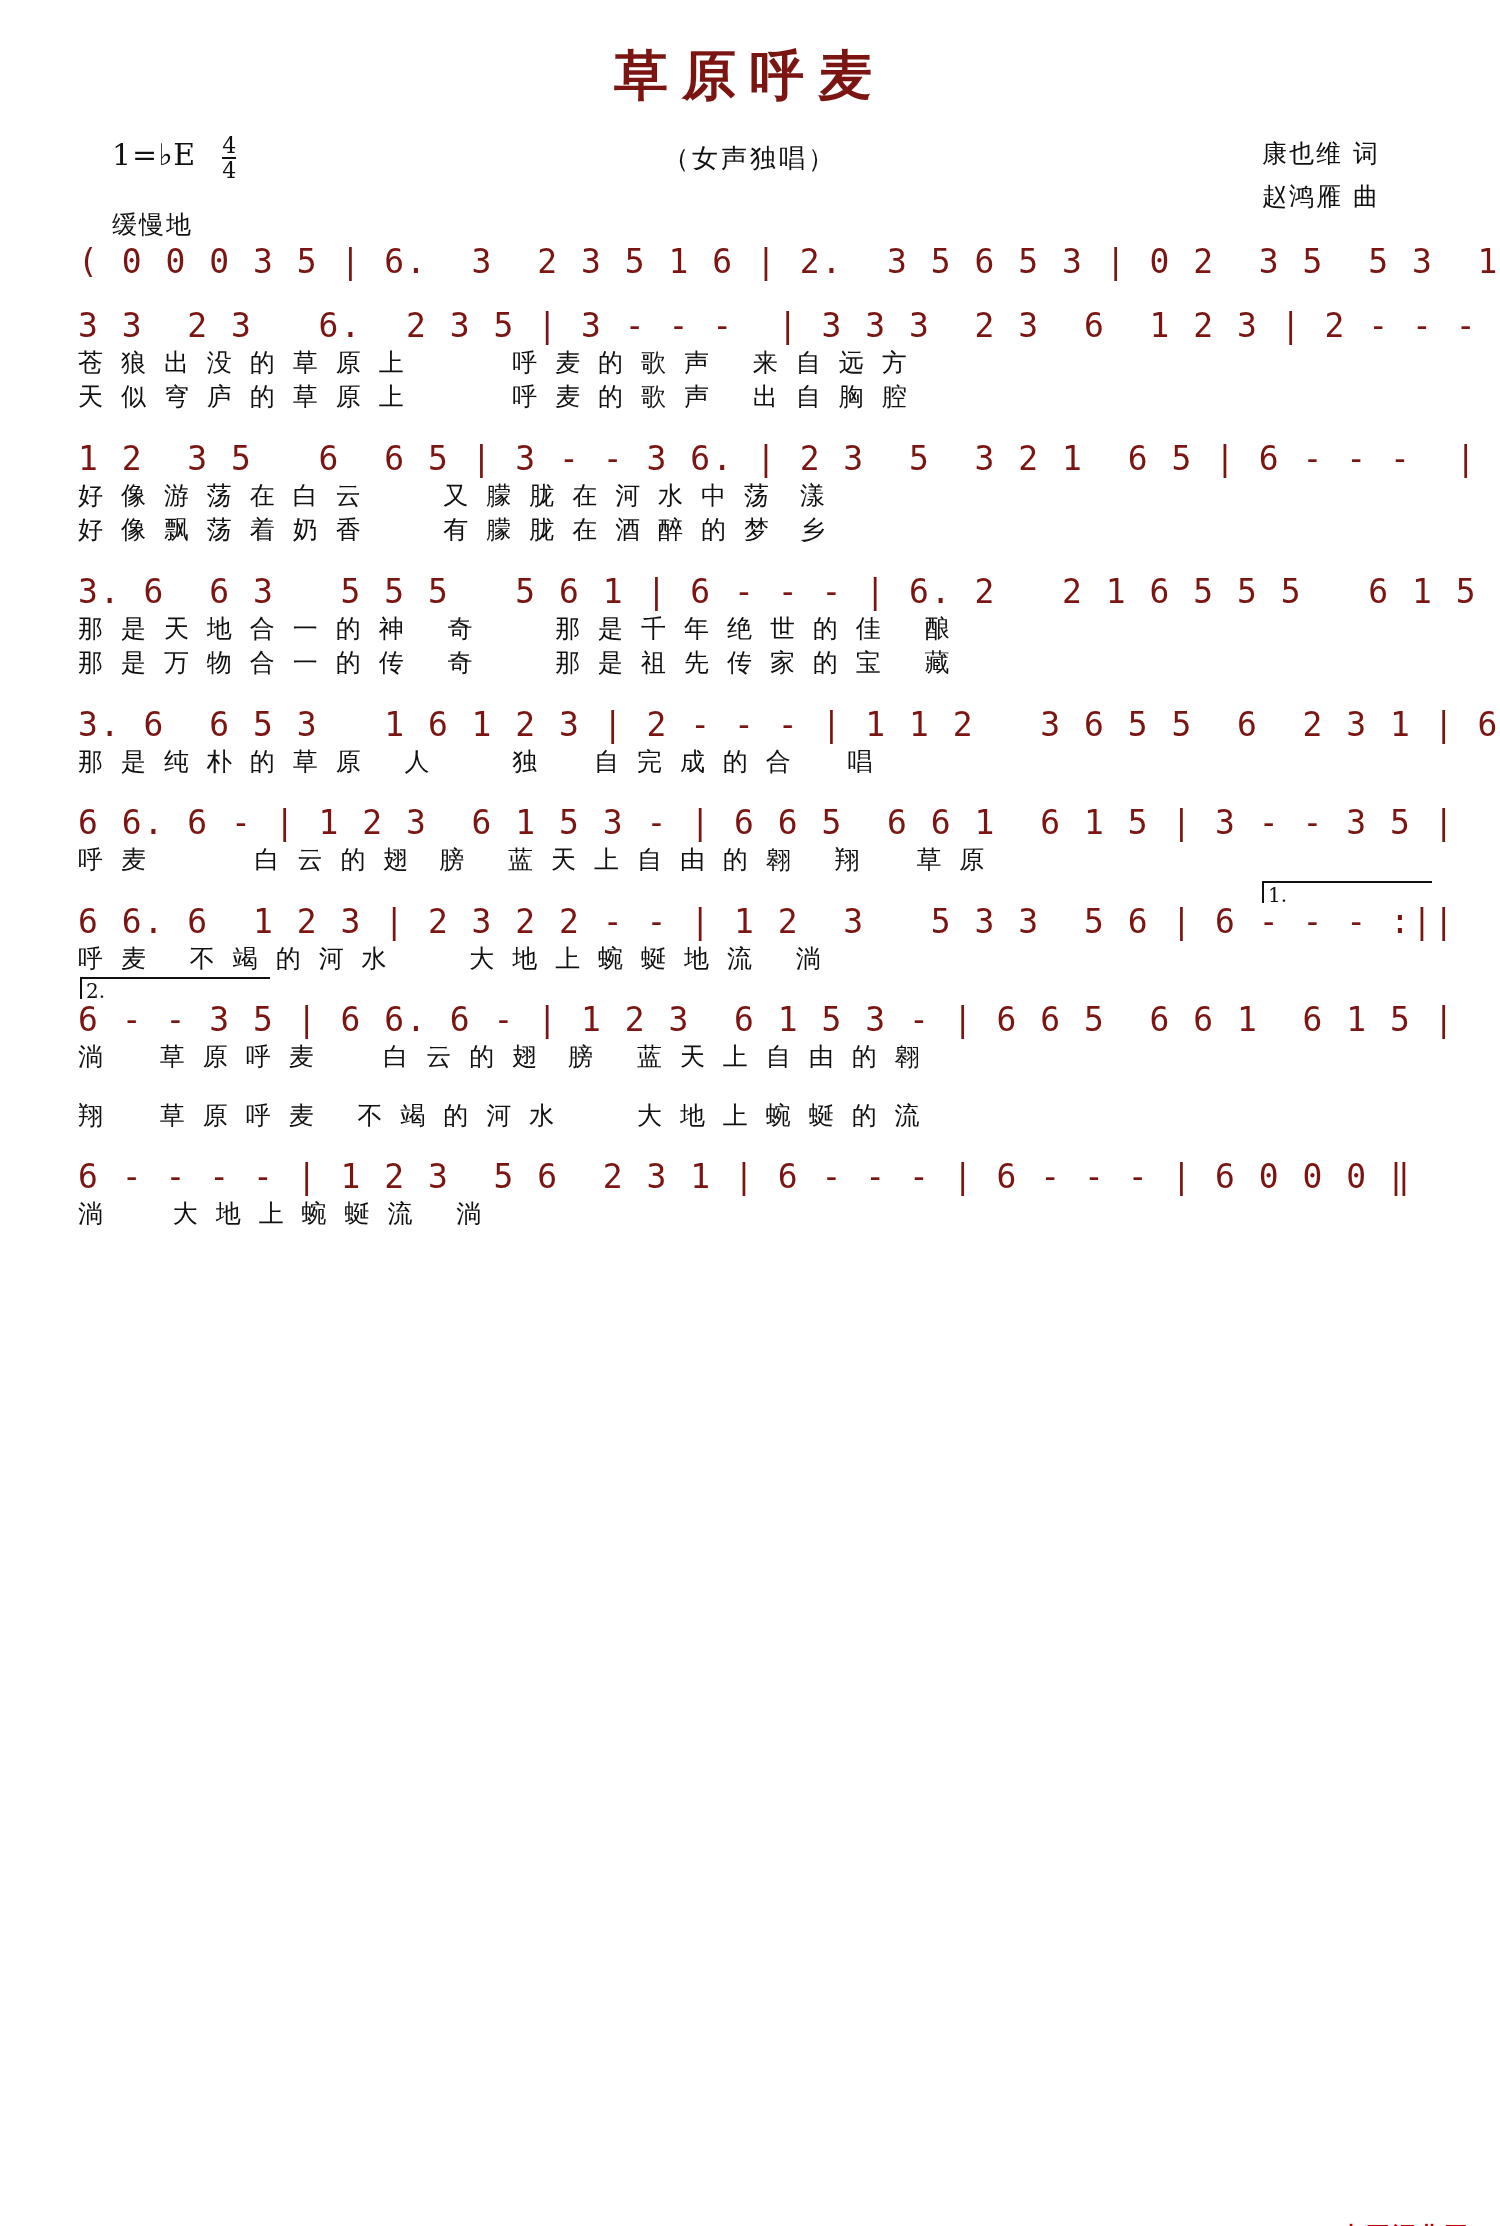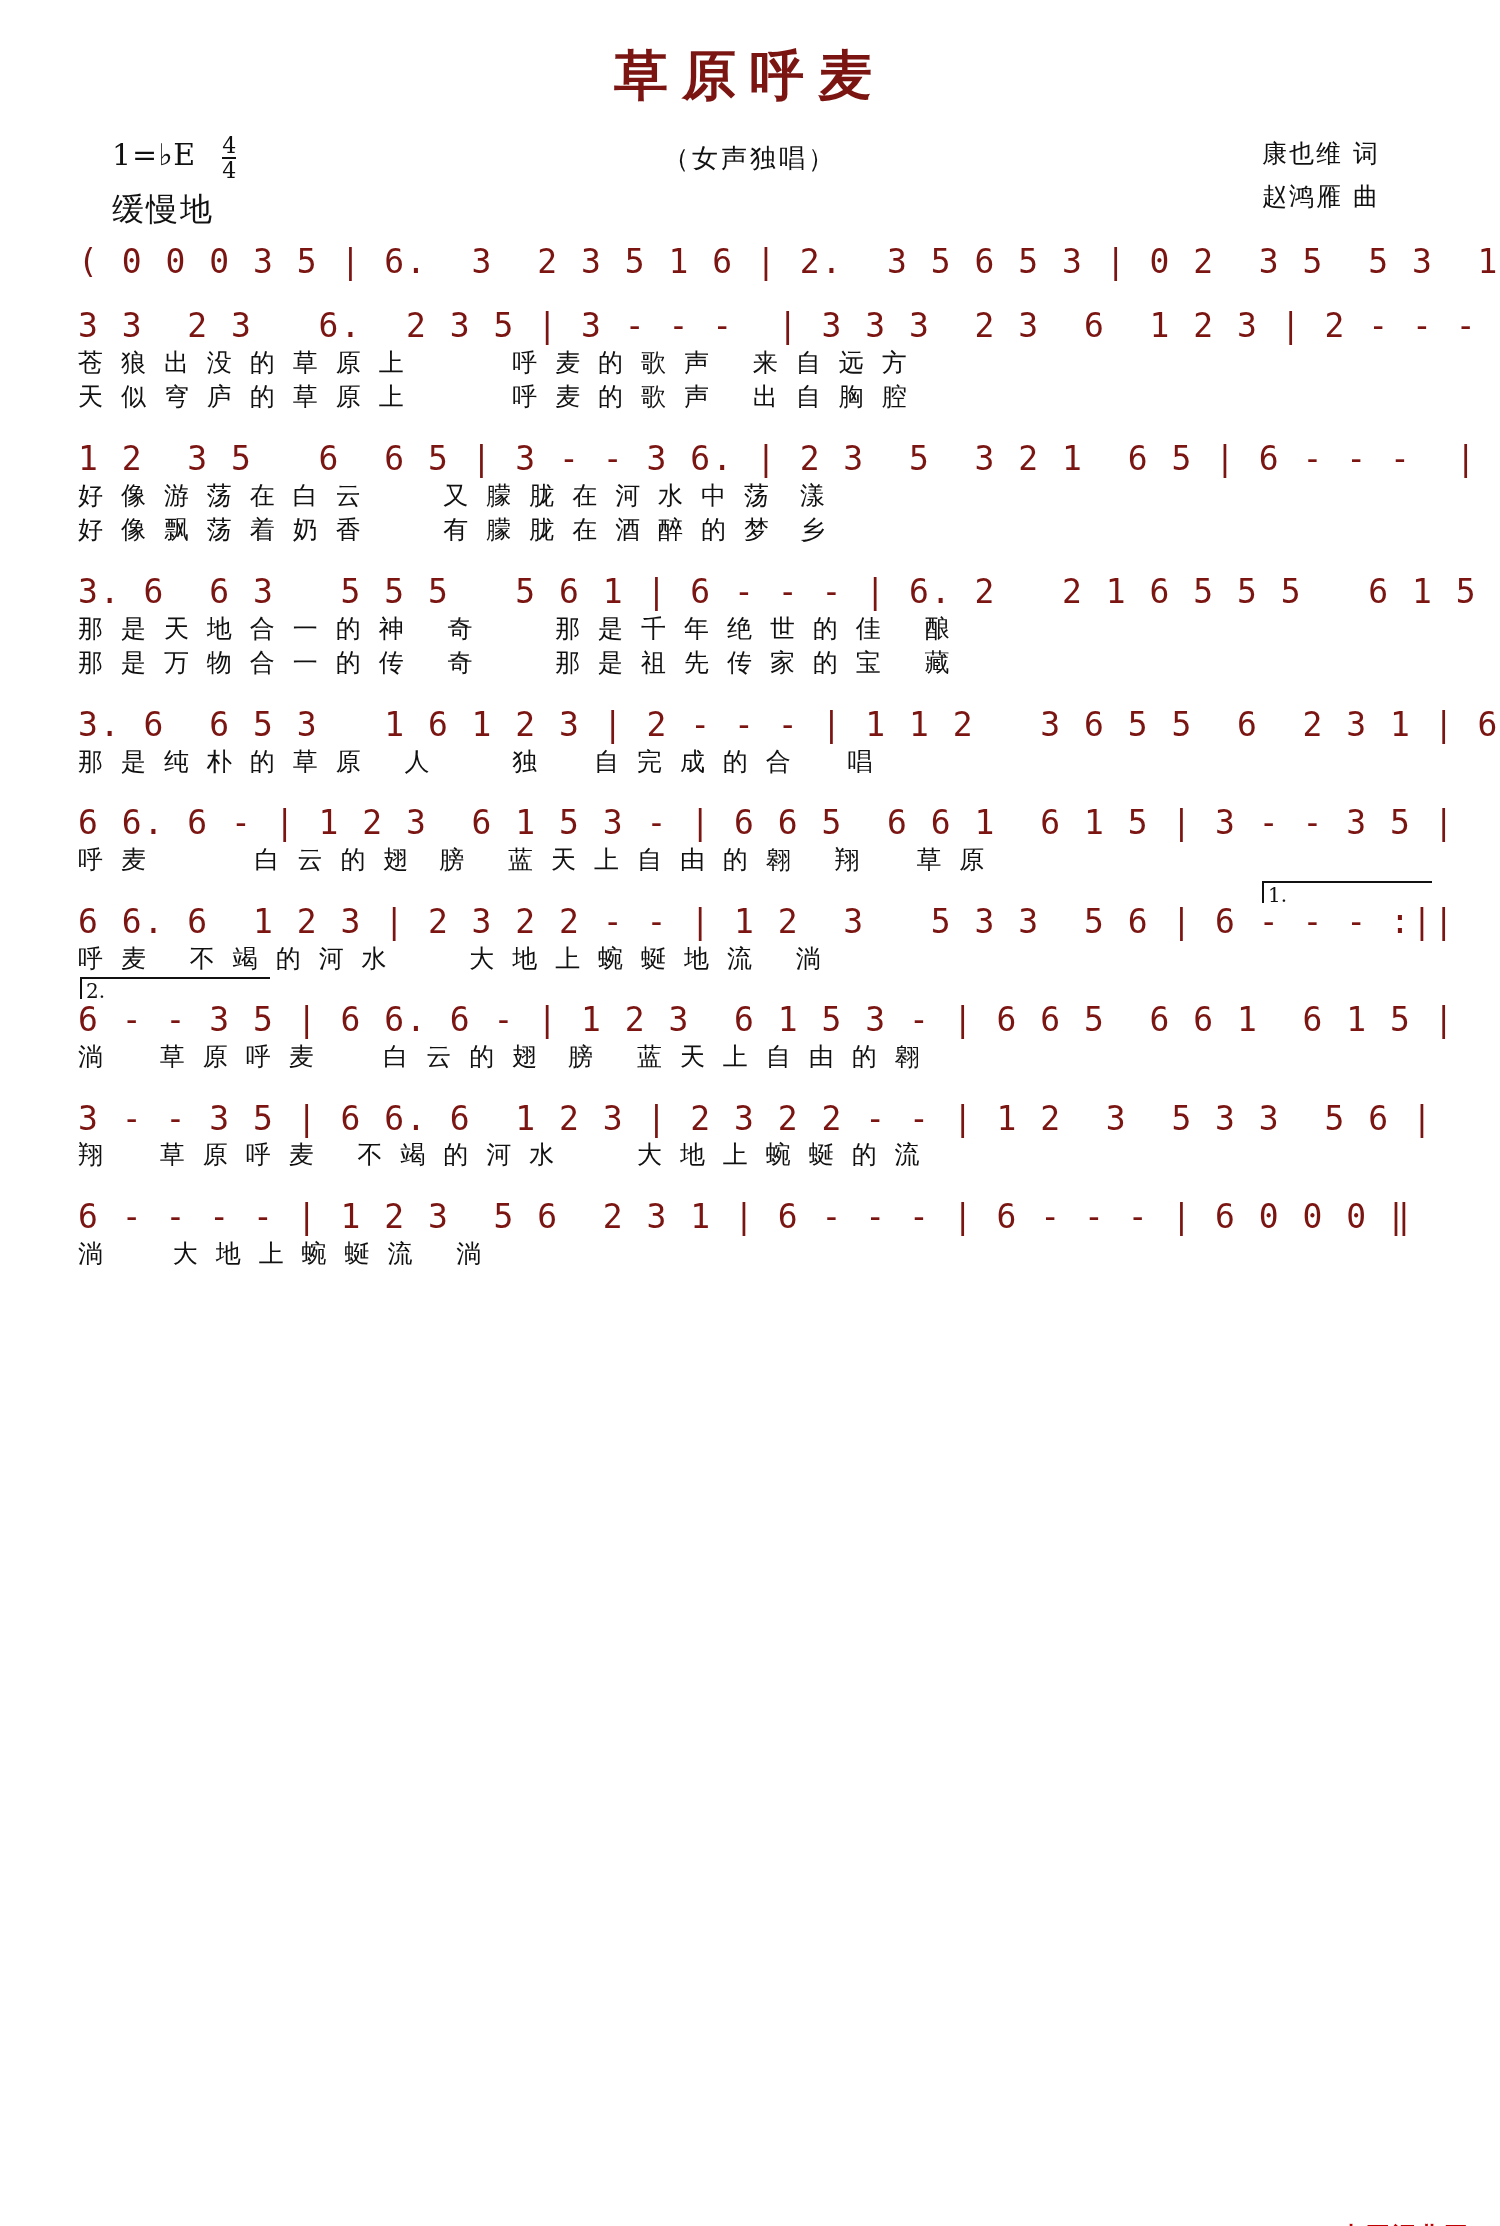--- a/index.html
+++ b/index.html
@@ -59,22 +59,22 @@
     text-align: center;
     line-height: 1;
     font-size: 22px;
     margin-left: 14px;
     position: relative;
     top: -2px;
   }
   .meter .num { display: block; }
   .meter .den { display: block; border-top: 2px solid #111; padding-top: 1px; }
   .tempo {
-    margin-top: 4px;
-    font-size: 32px;
+    margin-top: 24px;
+    font-size: 25px;
     font-family: Liberation Sans, sans-serif;
     letter-spacing: 2px;
   }
   .subtitle {
     position: absolute;
     left: 0; right: 0;
     top: 14px;
     text-align: center;
     font-size: 26px;
     letter-spacing: 3px;
@@ -210,21 +210,20 @@
       <div class="lyrics">呼 麦   不 竭 的 河 水      大 地 上 蜿 蜒 地 流   淌</div>
     </div>
 
     <div class="sys-block system">
       <div class="repeat-bracket" style="left:2px; top:-24px; border-left:2px solid #111; border-top:2px solid #111; width:190px; height:22px; padding-left:4px; box-sizing:border-box;">2.</div>
       <div class="notation">6 - - 3 5 | 6 6. 6 - | 1 2 3  6 1 5 3 - | 6 6 5  6 6 1  6 1 5 |</div>
       <div class="lyrics">淌    草 原 呼 麦     白 云 的 翅  膀   蓝 天 上 自 由 的 翱</div>
     </div>
 
     <div class="sys-block system">
-      <div class="notation">3 - - 3 5 | 6 6. 6  1 2 3 | 2 3 2 2 - - | 1 2  3  5 3 3  5 6 |</div>
       <div class="lyrics">翔    草 原 呼 麦   不 竭 的 河 水      大 地 上 蜿 蜒 的 流</div>
     </div>
 
     <div class="sys-block system">
       <div class="notation">6 - - - - | 1 2 3  5 6  2 3 1 | 6 - - - | 6 - - - | 6 0 0 0 ‖</div>
       <div class="lyrics">淌     大 地 上 蜿 蜒 流   淌</div>
     </div>
 
   </div>
 

